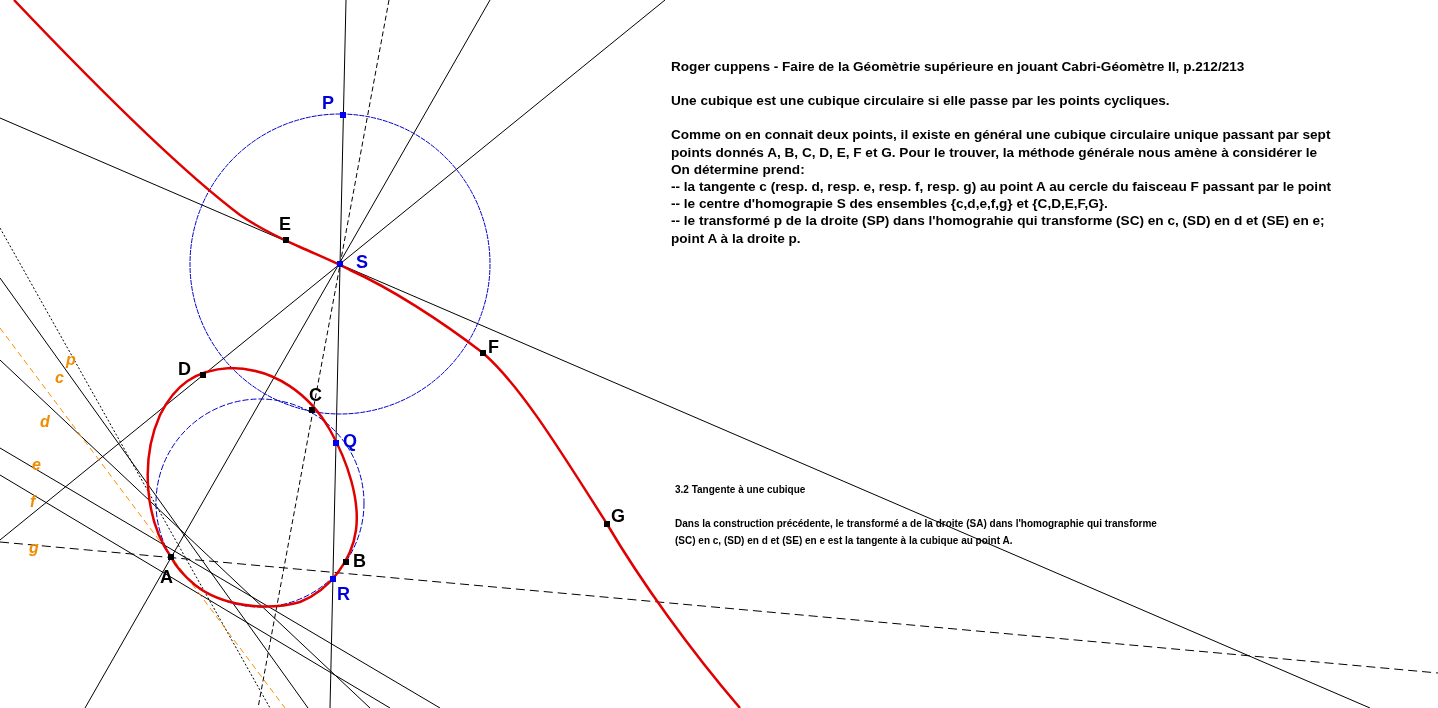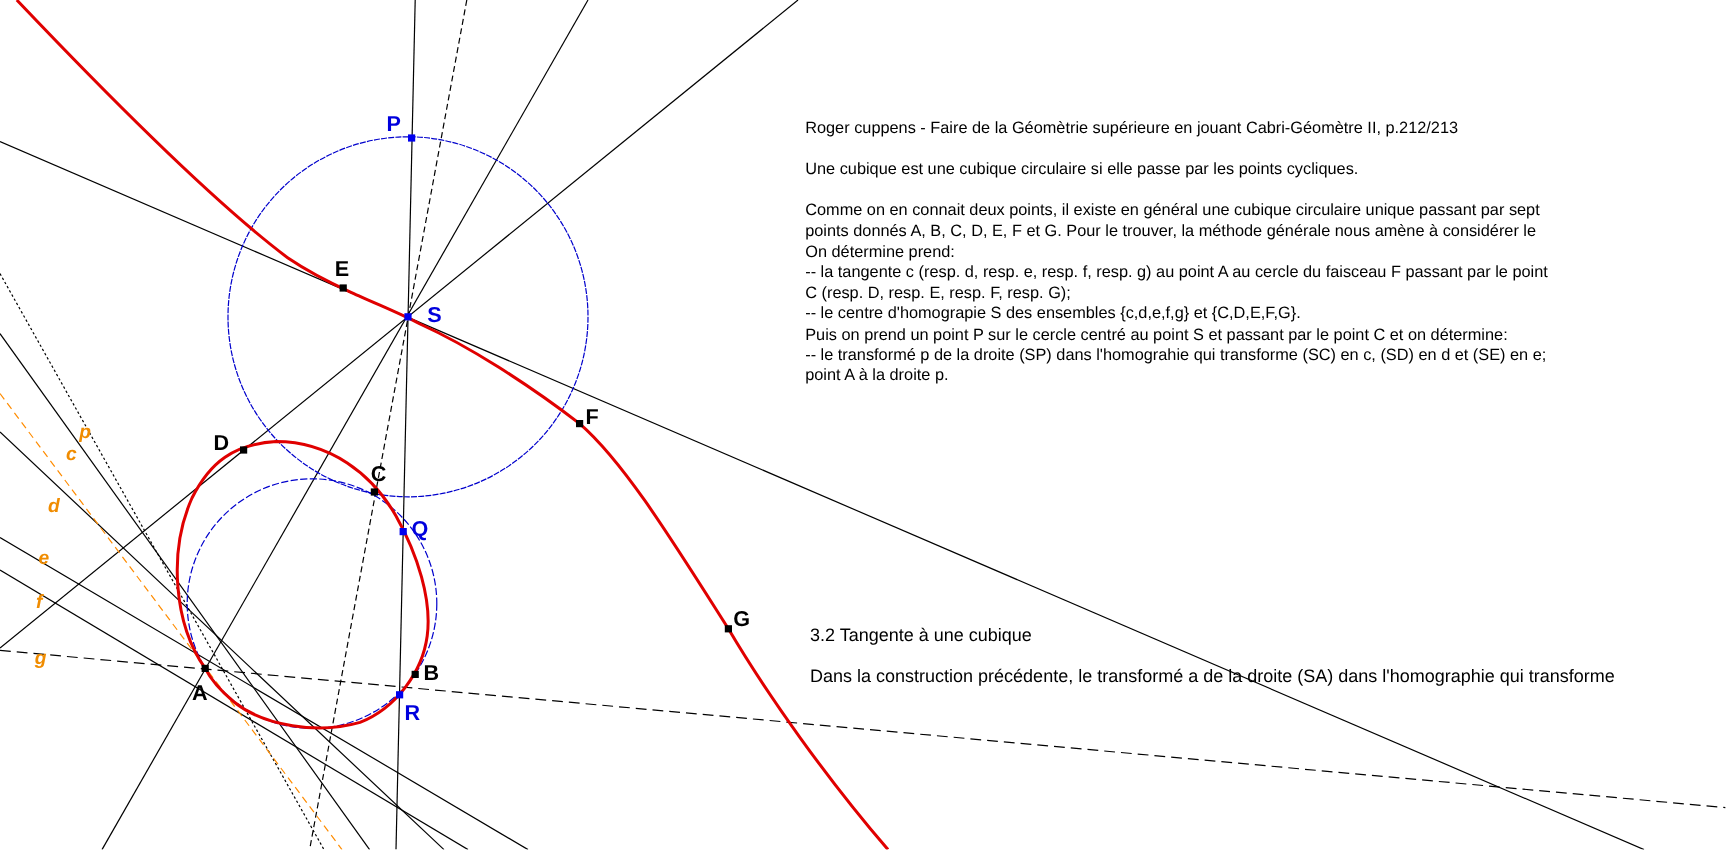--- a/index.html
+++ b/index.html
@@ -1,22 +1,22 @@
 <!DOCTYPE html>
 <html><head>
 <meta charset="utf-8">
 <style>
   html,body{margin:0;padding:0;background:#ffffff;}
   body{width:1438px;height:708px;position:relative;overflow:hidden;font-family:"Liberation Sans",sans-serif;}
   #figure{position:absolute;left:0;top:0;width:1438px;height:708px;}
   .pt-label{font-family:"Liberation Sans",sans-serif;font-weight:bold;font-size:18px;}
   .ln-label{font-family:"Liberation Sans",sans-serif;font-weight:bold;font-style:italic;font-size:16px;}
-  .text-block{position:absolute;color:#000;font-weight:normal;font-size:13.6px;line-height:17.2px;white-space:nowrap;margin-top:40px;}
+  .text-block{position:absolute;color:#000;font-weight:bold;font-size:13.6px;line-height:17.2px;white-space:nowrap;}
   #block1{left:671px;top:58px;}
-  #block2{left:675px;top:481px;font-size:15px;}
+  #block2{left:675px;top:481px;font-size:10px;}
   .gap{height:17px;}
   .line{display:block;}
 </style>
 </head>
 <body>
 
 <svg id="figure" viewBox="0 0 1438 708" xmlns="http://www.w3.org/2000/svg">
 
   <g stroke="#000" stroke-width="1" fill="none">
     <line x1="346" y1="0" x2="330" y2="708"></line>
@@ -86,24 +86,23 @@
 
 <div id="block1" class="text-block">
   <span class="line">Roger cuppens - Faire de la Géomètrie supérieure en jouant Cabri-Géomètre II, p.212/213</span>
   <div class="gap"></div>
   <span class="line">Une cubique est une cubique circulaire si elle passe par les points cycliques.</span>
   <div class="gap"></div>
   <span class="line">Comme on en connait deux points, il existe en général une cubique circulaire unique passant  par sept</span>
   <span class="line">points donnés A, B, C, D, E, F et G. Pour le trouver, la méthode générale nous amène à considérer le</span>
   <span class="line">On détermine prend:</span>
   <span class="line">-- la tangente c (resp. d, resp. e, resp. f, resp. g) au point A au cercle du faisceau F passant par le point</span>
-  <span class="line">C (resp. D, resp. E, resp. F, resp. G);</span>
   <span class="line">-- le centre d'homograpie S des ensembles {c,d,e,f,g} et {C,D,E,F,G}.</span>
-  <span class="line">Puis on prend un point P sur le cercle centré au point S et passant par le point C et on détermine:</span>
   <span class="line">-- le transformé p de la droite (SP) dans l'homograhie qui transforme (SC) en c, (SD) en d et (SE) en e;</span>
   <span class="line">point A à la droite p.</span>
 </div>
 
 <div id="block2" class="text-block">
   <span class="line">3.2 Tangente à une cubique</span>
   <div class="gap"></div>
   <span class="line">Dans la construction précédente, le transformé a de la droite (SA) dans l'homographie qui transforme</span>
+  <span class="line">(SC) en c, (SD) en d et (SE) en e est la tangente à la cubique au point A.</span>
 </div>
 
 </body></html>

